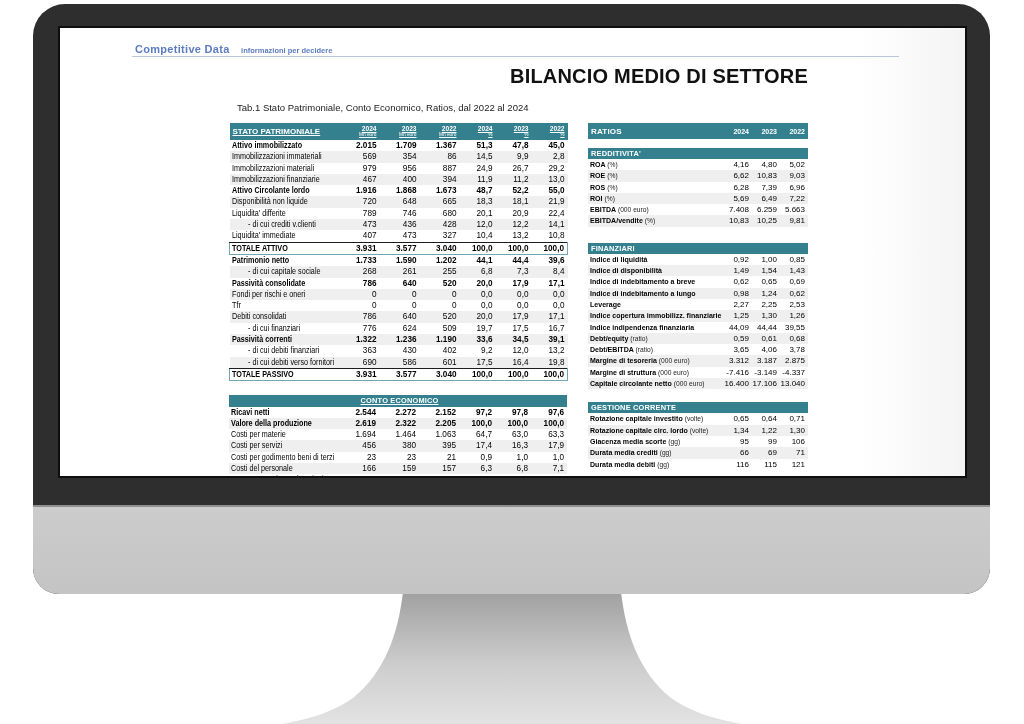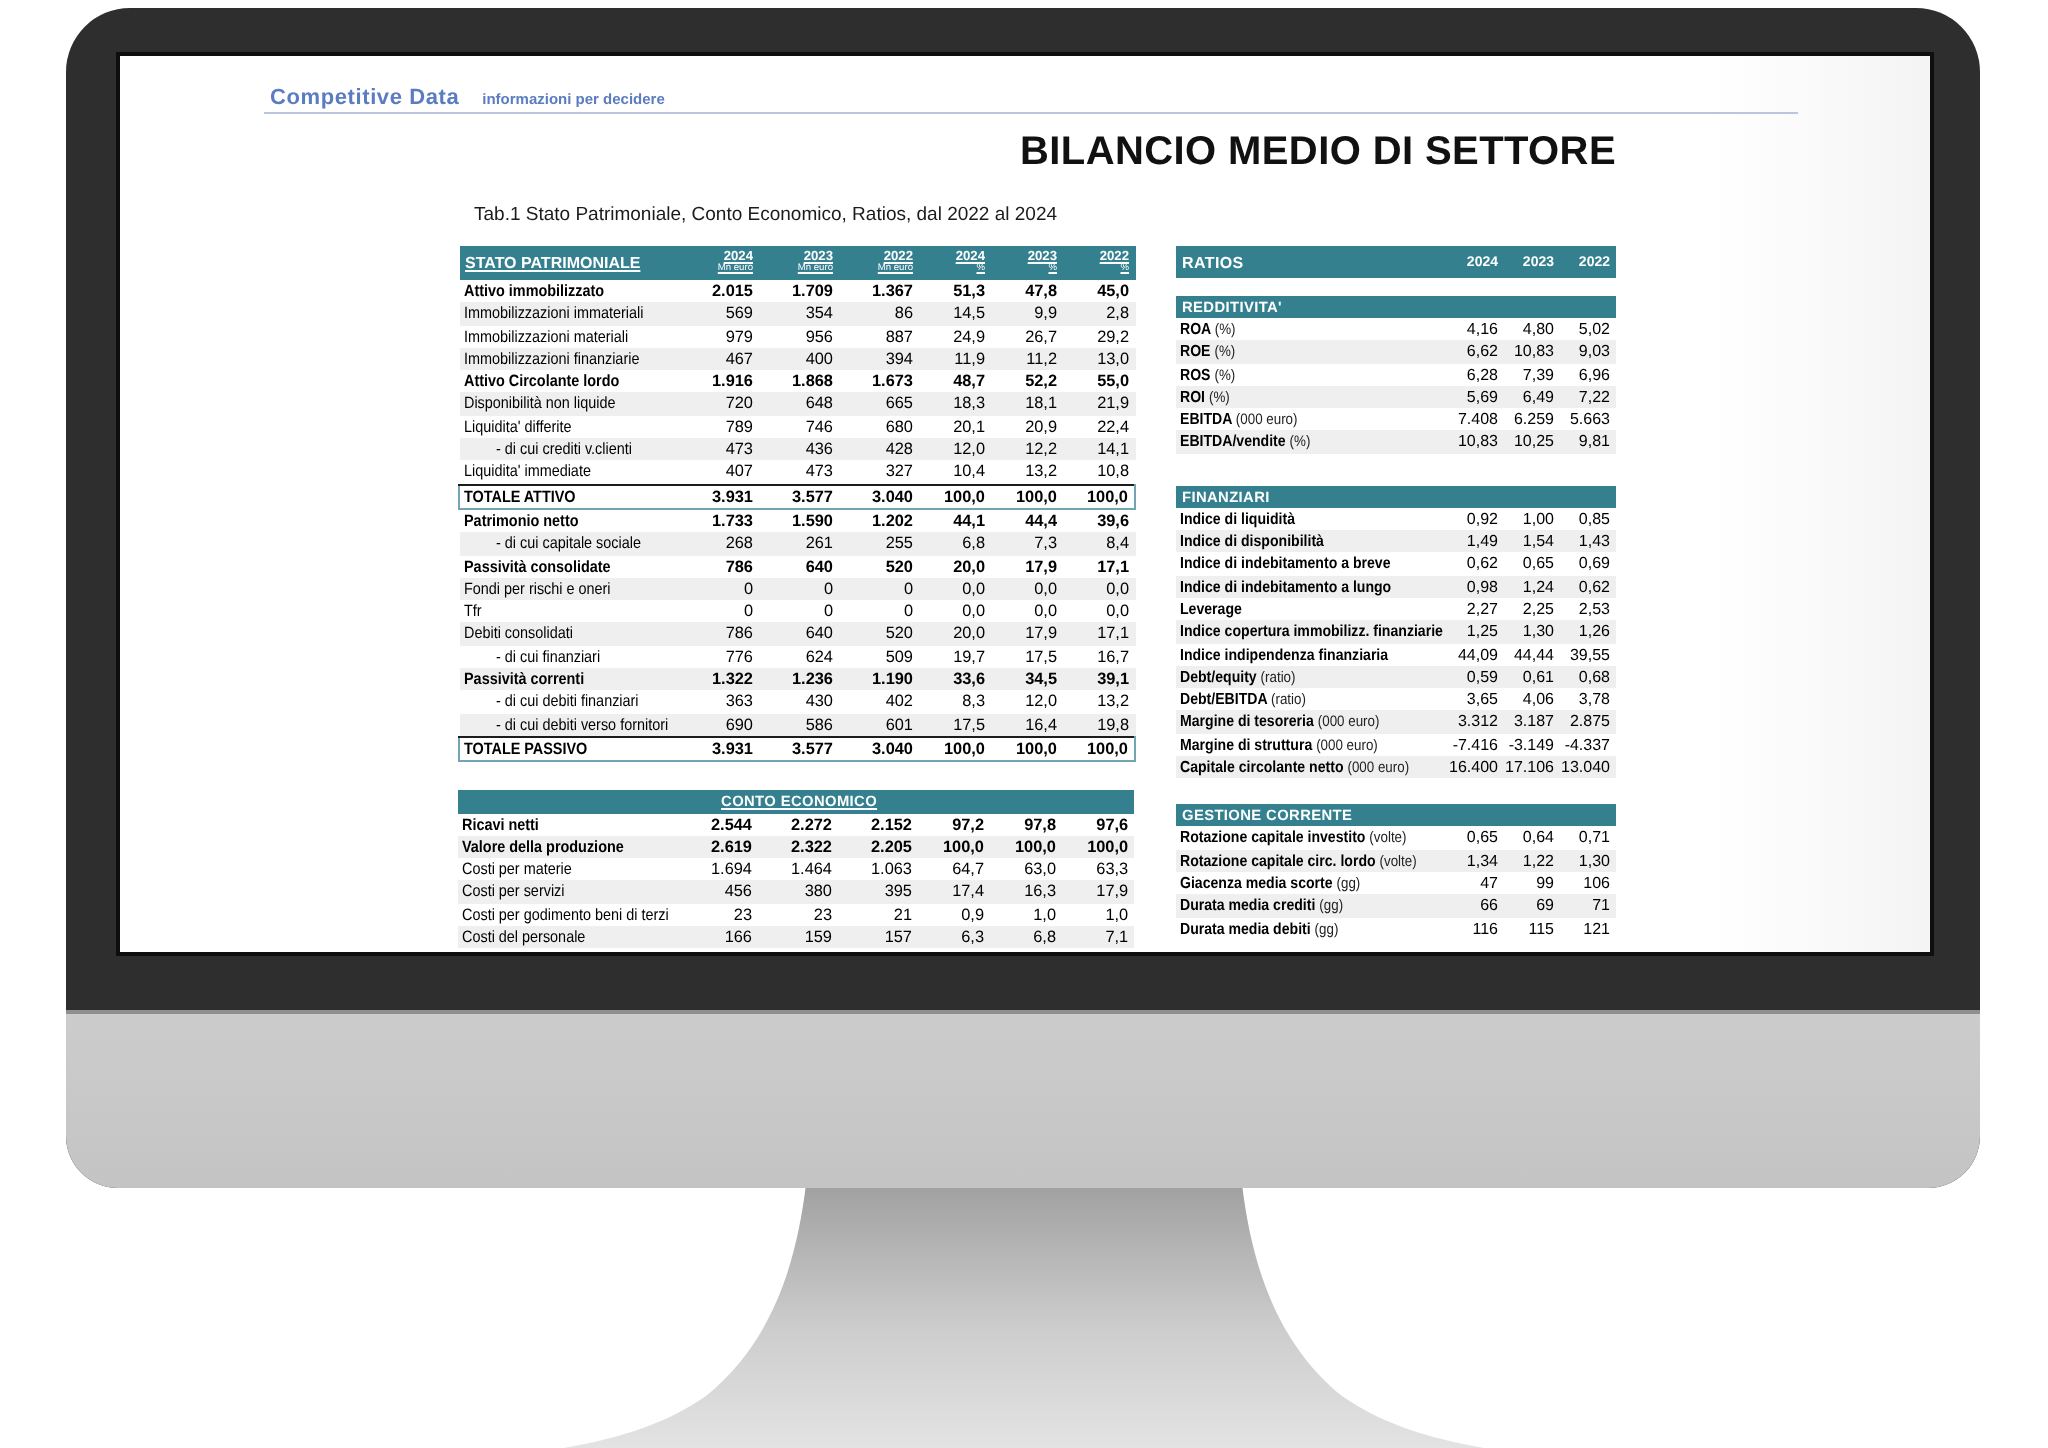--- a/index.html
+++ b/index.html
@@ -305,21 +305,21 @@
                   <td class="num">1.190</td>
                   <td class="num">33,6</td>
                   <td class="num">34,5</td>
                   <td class="num">39,1</td>
                 </tr>
                 <tr>
                   <td class="lbl sub"><span class="scale"><span>- di cui debiti finanziari</span></span></td>
                   <td class="num">363</td>
                   <td class="num">430</td>
                   <td class="num">402</td>
-                  <td class="num">8,3</td>
+                  <td class="num">9,2</td>
                   <td class="num">12,0</td>
                   <td class="num">13,2</td>
                 </tr>
                 <tr class="alt">
                   <td class="lbl sub"><span class="scale"><span>- di cui debiti verso fornitori</span></span></td>
                   <td class="num">690</td>
                   <td class="num">586</td>
                   <td class="num">601</td>
                   <td class="num">17,5</td>
                   <td class="num">16,4</td>
@@ -579,21 +579,21 @@
                       <td class="num">0,71</td>
                     </tr>
                     <tr class="alt">
                       <td class="lbl"><span class="scale"><span>Rotazione capitale circ. lordo</span> <span class="sfx">(volte)</span></span></td>
                       <td class="num">1,34</td>
                       <td class="num">1,22</td>
                       <td class="num">1,30</td>
                     </tr>
                     <tr>
                       <td class="lbl"><span class="scale"><span>Giacenza media scorte</span> <span class="sfx">(gg)</span></span></td>
-                      <td class="num">47</td>
+                      <td class="num">95</td>
                       <td class="num">99</td>
                       <td class="num">106</td>
                     </tr>
                     <tr class="alt">
                       <td class="lbl"><span class="scale"><span>Durata media crediti</span> <span class="sfx">(gg)</span></span></td>
                       <td class="num">66</td>
                       <td class="num">69</td>
                       <td class="num">71</td>
                     </tr>
                     <tr>

